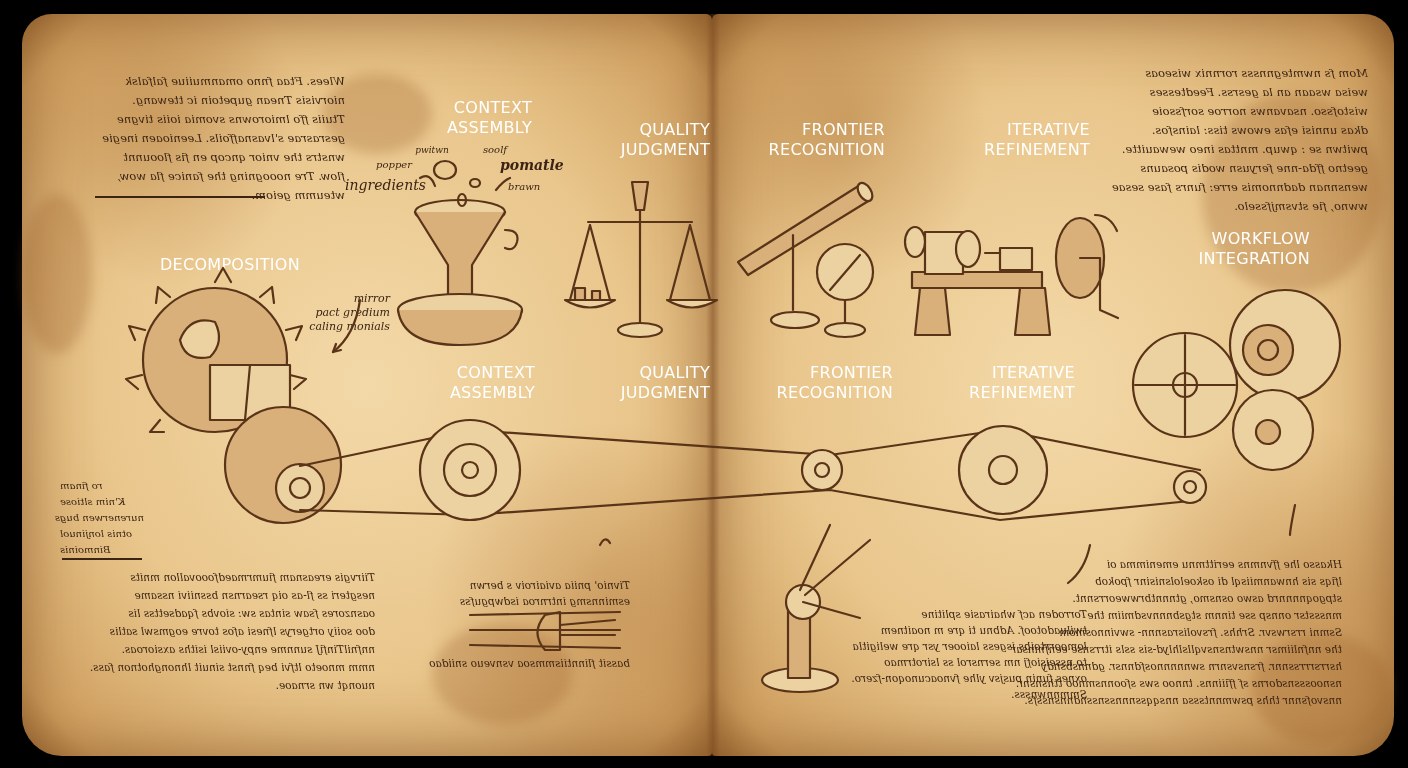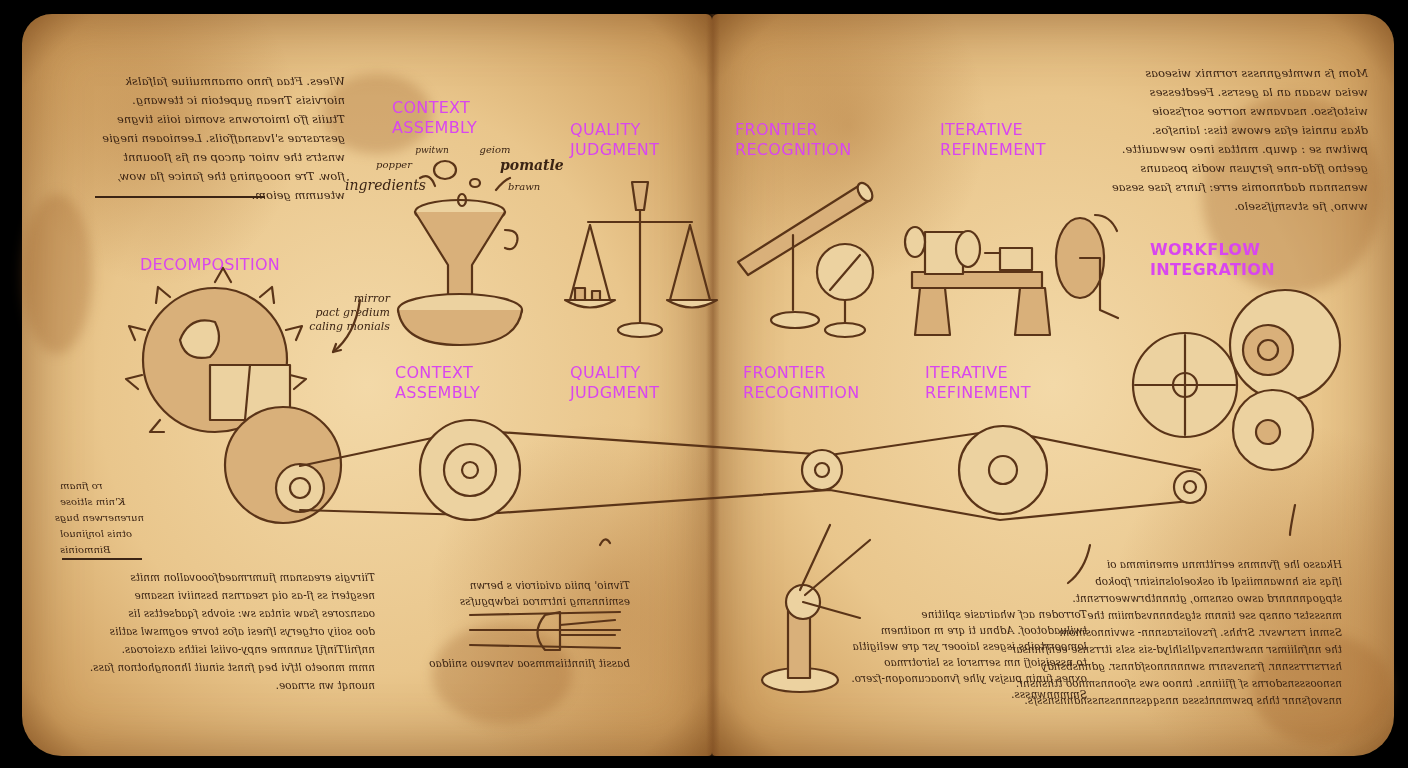--- a/index.html
+++ b/index.html
@@ -11,21 +11,21 @@
             radial-gradient(ellipse at 20% 15%, rgba(160,100,40,0.35), transparent 18%),
             radial-gradient(ellipse at 85% 80%, rgba(170,110,50,0.40), transparent 22%),
             radial-gradient(ellipse at 50% 50%, #f3d9a8 0%, #e9c68c 55%, #cf9f5f 90%, #a8763c 100%);
           box-shadow: inset 0 0 60px rgba(110,60,20,0.55); }
   .page.left  { left:0; width:690px; border-radius:30px 6px 4px 40px; }
   .page.right { left:690px; width:682px; border-radius:6px 30px 40px 4px; }
   .spine { position:absolute; left:684px; top:0; width:14px; height:742px;
            background:linear-gradient(90deg, rgba(120,70,30,0.0), rgba(120,70,30,0.45), rgba(120,70,30,0.0)); }
   .stain { position:absolute; border-radius:50%; background:rgba(150,90,35,0.28); filter:blur(6px); }
 
-  .heading { position:absolute; text-align:left; color:#d946ef;
+  .heading { position:absolute; text-align:right; color:#ffffff;
              font-family:"DejaVu Sans", sans-serif; font-size:16px; line-height:20px; letter-spacing:0.3px; }
   .mirror { position:absolute; color:#3b2414; font-family:"DejaVu Serif", serif; font-style:italic;
             font-size:11.5px; line-height:19px; transform:scaleX(-1); white-space:pre; }
   .note { position:absolute; color:#3b2414; font-family:"DejaVu Serif", serif; font-style:italic;
           font-size:11px; line-height:14px; text-align:right; }
   .underline { position:absolute; height:1.5px; background:#3b2414; }
   svg.art { position:absolute; overflow:visible; }
   .ink { stroke:#5a3418; fill:none; stroke-width:2.2; stroke-linecap:round; stroke-linejoin:round; }
   .fillwood { fill:#d9b07a; }
   .fillpale { fill:#ecd2a0; }
@@ -104,21 +104,21 @@
   <div>JUDGMENT</div>
 </div>
 <div class="heading" style="left:735px;top:120px;width:150px;">
   <div>FRONTIER</div>
   <div>RECOGNITION</div>
 </div>
 <div class="heading" style="left:940px;top:120px;width:150px;">
   <div>ITERATIVE</div>
   <div>REFINEMENT</div>
 </div>
-<div class="heading" style="left:1150px;top:240px;width:160px;font-weight:bold;">
+<div class="heading" style="left:1150px;top:229px;width:160px;">
   <div>WORKFLOW</div>
   <div>INTEGRATION</div>
 </div>
 
 <div class="heading" style="left:395px;top:363px;width:140px;">
   <div>CONTEXT</div>
   <div>ASSEMBLY</div>
 </div>
 <div class="heading" style="left:570px;top:363px;width:140px;">
   <div>QUALITY</div>
@@ -132,21 +132,21 @@
   <div>ITERATIVE</div>
   <div>REFINEMENT</div>
 </div>
 
 <div class="note" style="left:300px;top:244px;width:90px;margin-top:48px;">
   <div>mirror</div>
   <div>pact gredium</div>
   <div>caling monials</div>
 </div>
 <div class="note" style="left:412px;top:143px;width:40px;font-size:9px;text-align:center;">pwitwn</div>
-<div class="note" style="left:475px;top:143px;width:40px;font-size:10px;text-align:center;">geiom</div>
+<div class="note" style="left:475px;top:143px;width:40px;font-size:10px;text-align:center;">soolf</div>
 <div class="note" style="left:360px;top:158px;width:52px;font-size:10px;">popper</div>
 <div class="note" style="left:345px;top:178px;width:75px;font-size:14px;">ingredients</div>
 <div class="note" style="left:500px;top:158px;width:45px;font-size:14px;text-align:left;font-weight:bold;">pomatle</div>
 <div class="note" style="left:508px;top:180px;width:40px;font-size:10px;text-align:left;">brawn</div>
 
 <svg class="art" style="left:0;top:0;" width="1408" height="768" viewBox="0 0 1408 768">
 
   <path class="ink" d="M360 300 Q355 335 333 352" stroke-width="1.5"></path>
   <path class="ink" d="M333 352 l3 -8 M333 352 l8 -2" stroke-width="1.5"></path>
 

